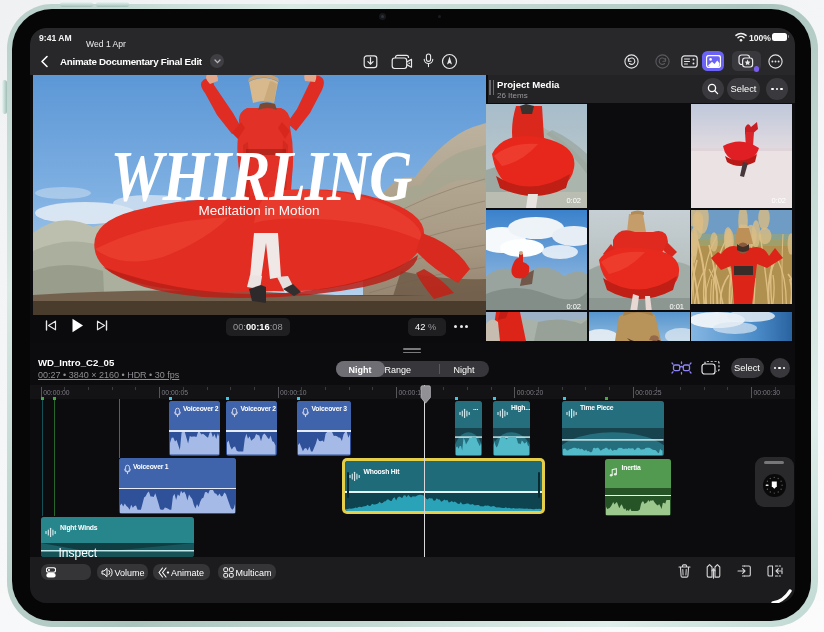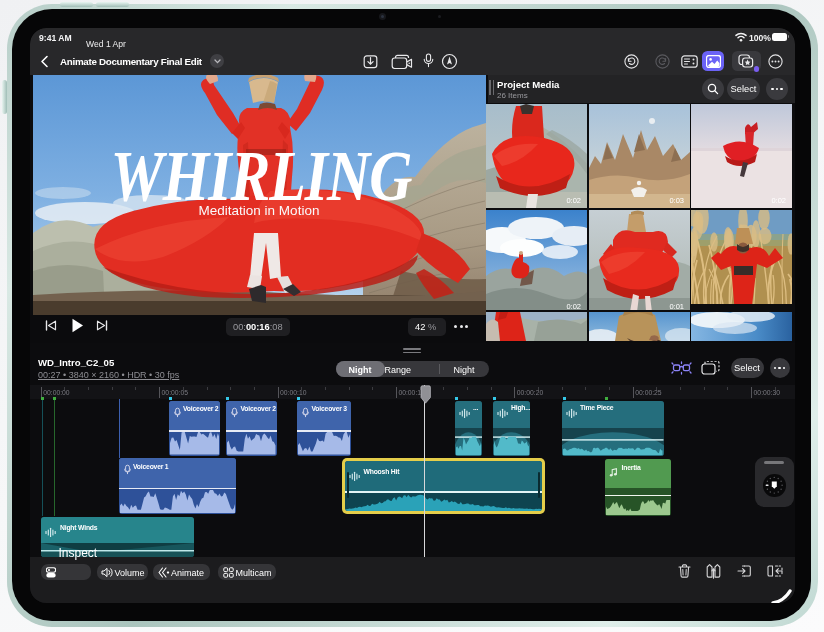--- a/index.html
+++ b/index.html
@@ -226,37 +226,20 @@
 <path d="M60 30 Q84 46 101 70 V50 Q84 34 66 26Z" fill="#98a49c" opacity="0.7"></path>
 <path d="M0 66 Q18 58 36 68 L34 104 H0 Z" fill="#9da8a2"></path>
 <path d="M0 88 H101 V104 H0 Z" fill="#b9bdb2"></path>
 <path d="M30 2 H56 L58 34 Q64 38 62 50 L30 52 Q22 28 30 2Z" fill="#da281d"></path>
 <path d="M34 2 l6 -2 8 2 -2 8 -10 0z" fill="#3a322e"></path>
 <path d="M6 50 Q18 26 58 34 Q92 42 88 64 Q84 88 48 90 Q12 88 6 50Z" fill="#e8271c"></path>
 <path d="M10 72 Q44 94 84 70 L80 84 Q48 100 14 84Z" fill="#bf1f15"></path>
 <path d="M8 52 Q24 38 52 40 Q36 58 16 62Z" fill="#f04a38" opacity="0.6"></path>
 <path d="M42 90 L40 104 H50 L52 90 Z" fill="#e8e4e0"></path>
 <text x="95" y="99" text-anchor="end" class="tdur">0:02</text>
-        </svg></div>
-<div class="abs" style="left:558.5px;top:75.5px;width:101px;height:104px;overflow:hidden;"><svg width="101" height="104" viewBox="0 0 101 104">
-<defs>
-            <linearGradient id="sk2" x1="0" y1="0" x2="0" y2="1">
-              <stop offset="0" stop-color="#a8c2da"></stop>
-              <stop offset="1" stop-color="#d8dcd8"></stop>
-            </linearGradient>
-          </defs>
-<rect width="101" height="104" fill="url(#sk2)"></rect>
-<circle cx="63" cy="17" r="3" fill="#e9eef2"></circle>
-<path d="M0 64 L6 52 12 60 18 38 26 56 34 30 44 54 52 26 58 46 66 32 74 52 84 40 92 56 101 48 V104 H0 Z" fill="#a98866"></path>
-<path d="M18 40 l6 14 -10 2z M50 30 l6 16 -11 2z M86 44 l6 12 -10 2z" fill="#8d6f52"></path>
-<path d="M0 76 Q25 68 50 74 T101 70 V104 H0 Z" fill="#c4a27a"></path>
-<path d="M0 90 H101 V104 H0 Z" fill="#d2b68e"></path>
-<path d="M42 86 Q50 80 58 86 L55 93 H45 Z" fill="#f2f0ec"></path>
-<circle cx="50" cy="79" r="2.2" fill="#f4f2ee"></circle>
-<text x="95" y="99" text-anchor="end" class="tdur">0:03</text>
         </svg></div>
 <div class="abs" style="left:661px;top:75.5px;width:101px;height:104px;overflow:hidden;"><svg width="101" height="104" viewBox="0 0 101 104">
 <defs>
             <linearGradient id="sk3" x1="0" y1="0" x2="0" y2="1">
               <stop offset="0" stop-color="#bfc8da"></stop>
               <stop offset="0.42" stop-color="#e0dae0"></stop>
               <stop offset="1" stop-color="#f0e9e8"></stop>
             </linearGradient>
           </defs>
 <rect width="101" height="104" fill="url(#sk3)"></rect>

